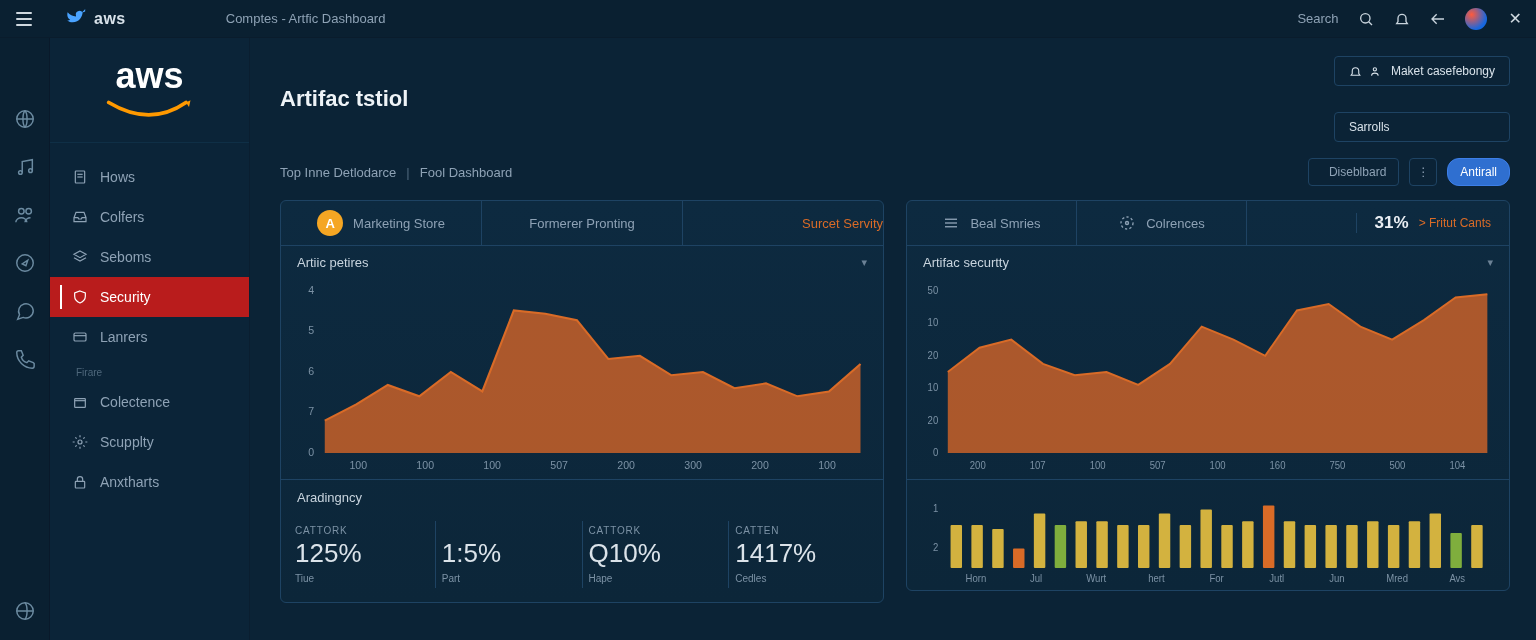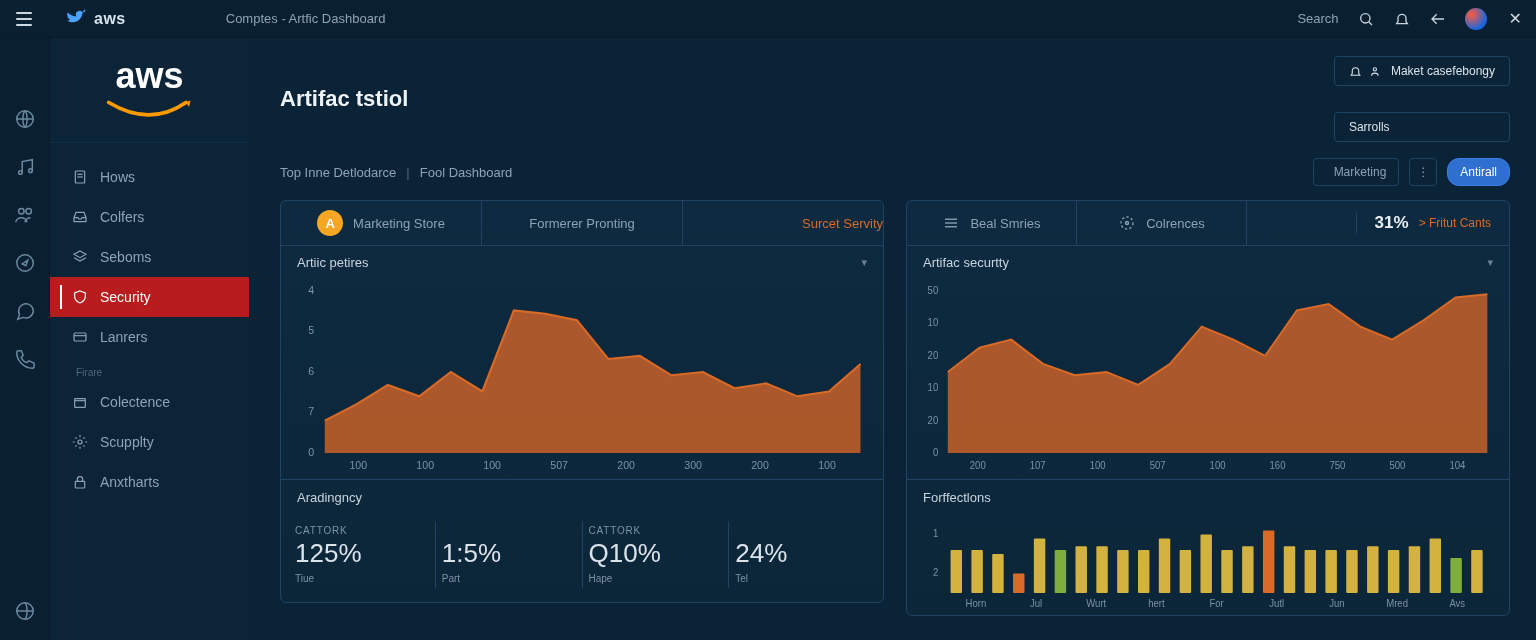--- a/index.html
+++ b/index.html
@@ -282,21 +282,21 @@
       <span class="sep">|</span>
       <span>Fool Dashboard</span>
       <div class="crumb-right">
         <button class="chip">
           <span class="bi"><svg viewBox="0 0 24 24">
                 <rect x="3" y="3" width="7" height="7"></rect>
                 <rect x="14" y="3" width="7" height="7"></rect>
                 <rect x="3" y="14" width="7" height="7"></rect>
                 <rect x="14" y="14" width="7" height="7"></rect>
               </svg></span>
-          <span>Marketing</span>
+          <span>Diseblbard</span>
         </button>
         <button class="chip icon-only">⋮</button>
         <button class="chip primary">
             <span>Antirall</span>
           </button>
       </div>
     </div>
 
     <div class="grid">
 
@@ -349,23 +349,23 @@
                   <div class="m-cap">&nbsp;</div>
                   <div class="m-val">1:5%</div>
                   <div class="m-sub">Part</div>
                 </div>
                 <div class="metric">
                   <div class="m-cap">CATTORK</div>
                   <div class="m-val">Q10%</div>
                   <div class="m-sub">Hape</div>
                 </div>
                 <div class="metric">
-                  <div class="m-cap">&nbsp;</div>
-                  <div class="m-val">24%</div>
-                  <div class="m-sub">Tel</div>
+                  <div class="m-cap">CATTEN</div>
+                  <div class="m-val">1417%</div>
+                  <div class="m-sub">Cedles</div>
                 </div>
               </div>
           </div>
         </div>
       </div>
 
       <div class="col">
         <div class="card">
           <div class="tabs">
             <div class="tab" style="flex:0 0 170px">
@@ -408,21 +408,20 @@
                 <text class="axis-txt" x="184.66666666666669" y="184" text-anchor="middle">100</text>
                 <text class="axis-txt" x="247.33333333333334" y="184" text-anchor="middle">507</text>
                 <text class="axis-txt" x="310" y="184" text-anchor="middle">100</text>
                 <text class="axis-txt" x="372.6666666666667" y="184" text-anchor="middle">160</text>
                 <text class="axis-txt" x="435.3333333333333" y="184" text-anchor="middle">750</text>
                 <text class="axis-txt" x="498" y="184" text-anchor="middle">500</text>
                 <text class="axis-txt" x="560.6666666666666" y="184" text-anchor="middle">104</text>
               </svg>
           </div>
           <div style="border-top:1px solid var(--panel-border);">
-            <div class="metrics-title">Forffectlons</div>
             <div class="bars-box">
               <svg class="chart-svg" viewBox="0 0 600 100" preserveAspectRatio="none" id="chart-bars">
                   <text class="axis-txt" x="18" y="26.5" text-anchor="end">1</text>
                   <text class="axis-txt" x="18" y="65.5" text-anchor="end">2</text>
                   <rect class="bar-y" x="30.89807692307692" y="39.099999999999994" width="11.973076923076924" height="42.900000000000006" rx="1"></rect>
                   <rect class="bar-y" x="52.667307692307695" y="39.099999999999994" width="11.973076923076924" height="42.900000000000006" rx="1"></rect>
                   <rect class="bar-y" x="74.43653846153848" y="43" width="11.973076923076924" height="39" rx="1"></rect>
                   <rect class="bar-o" x="96.20576923076923" y="62.5" width="11.973076923076924" height="19.5" rx="1"></rect>
                   <rect class="bar-y" x="117.97500000000001" y="27.400000000000006" width="11.973076923076924" height="54.599999999999994" rx="1"></rect>
                   <rect class="bar-g" x="139.7442307692308" y="39.099999999999994" width="11.973076923076924" height="42.900000000000006" rx="1"></rect>

